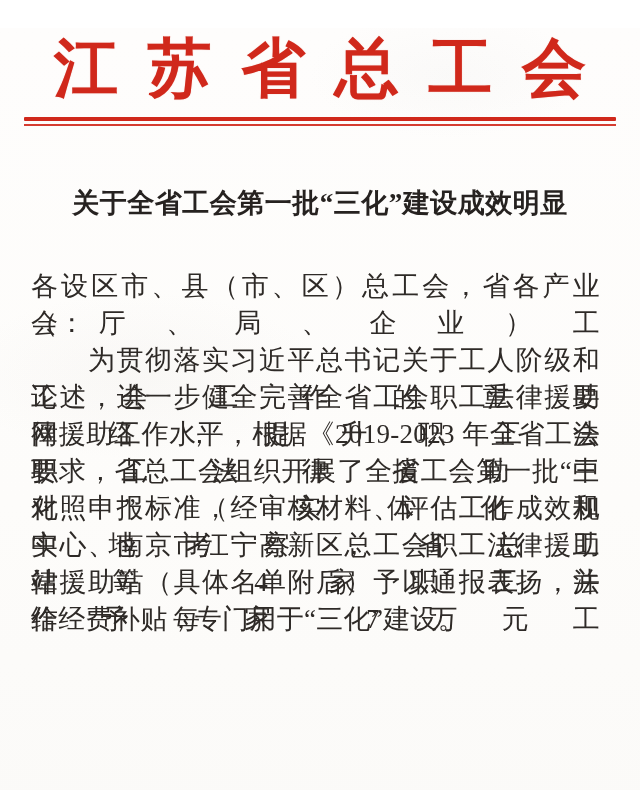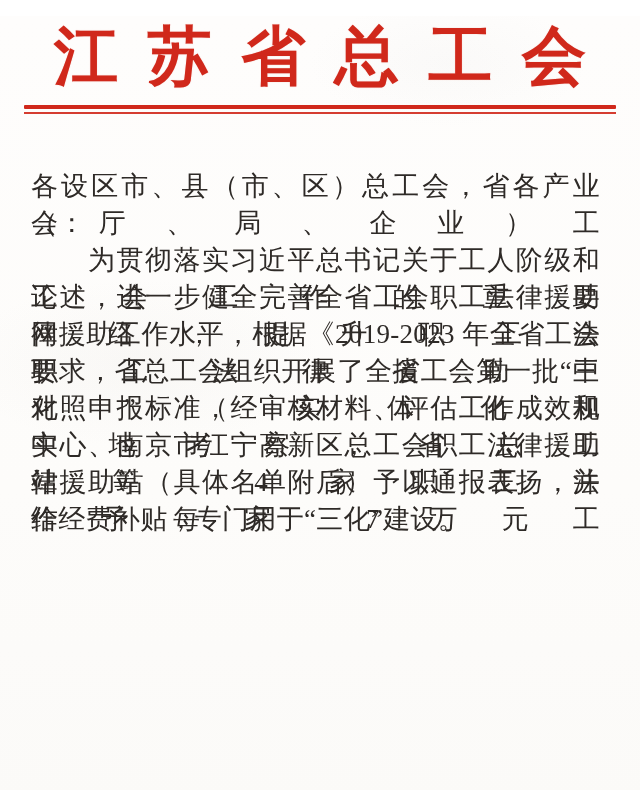--- a/index.html
+++ b/index.html
@@ -16,21 +16,21 @@
   .page{
     position:relative;
     width:640px;height:790px;
     background:
       radial-gradient(ellipse 260px 120px at 22% 44%, rgba(210,205,198,0.10), rgba(255,255,255,0) 70%),
       radial-gradient(ellipse 200px 90px at 70% 6%, rgba(205,205,205,0.08), rgba(255,255,255,0) 70%),
       linear-gradient(180deg,#fefdfc 0%,#fdfcfa 60%,#fbfaf8 100%);
   }
   
   .org-name{
-    margin:16px auto 0;
+    margin:28px auto 0;
     width:532px;
     height:82px;
     line-height:82px;
     font-size:64px;
     font-weight:bold;
     color:var(--accent);
     text-align:justify;
     text-align-last:justify;
     letter-spacing:0;
     white-space:nowrap;
@@ -74,20 +74,21 @@
 <div class="page">
 
   <div class="org-name">江苏省总工会</div>
 
   <div class="rule-wrap">
     <div class="rule-thick"></div>
     <div class="rule-thin"></div>
   </div>
 
   <div class="doc-title">
+    <div>关于全省工会第一批“三化”建设成效明显</div>
   </div>
 
   <div class="body-text">
     <div class="line just">各设区市、县（市、区）总工会，省各产业（厅、局、企业）工</div>
     <div class="line">会：</div>
     <div class="line just">　　为贯彻落实习近平总书记关于工人阶级和工会工作的重要</div>
     <div class="line just">论述，进一步健全完善全省工会职工法律援助网络，提升职工法</div>
     <div class="line just">律援助工作水平，根据《2019-2023 年全省工会职工法律援助中</div>
     <div class="line just">要求，省总工会组织开展了全省工会第一批“三化”（实体化规</div>
     <div class="line just">对照申报标准，经审核材料、评估工作成效和实地考察，省总工</div>

